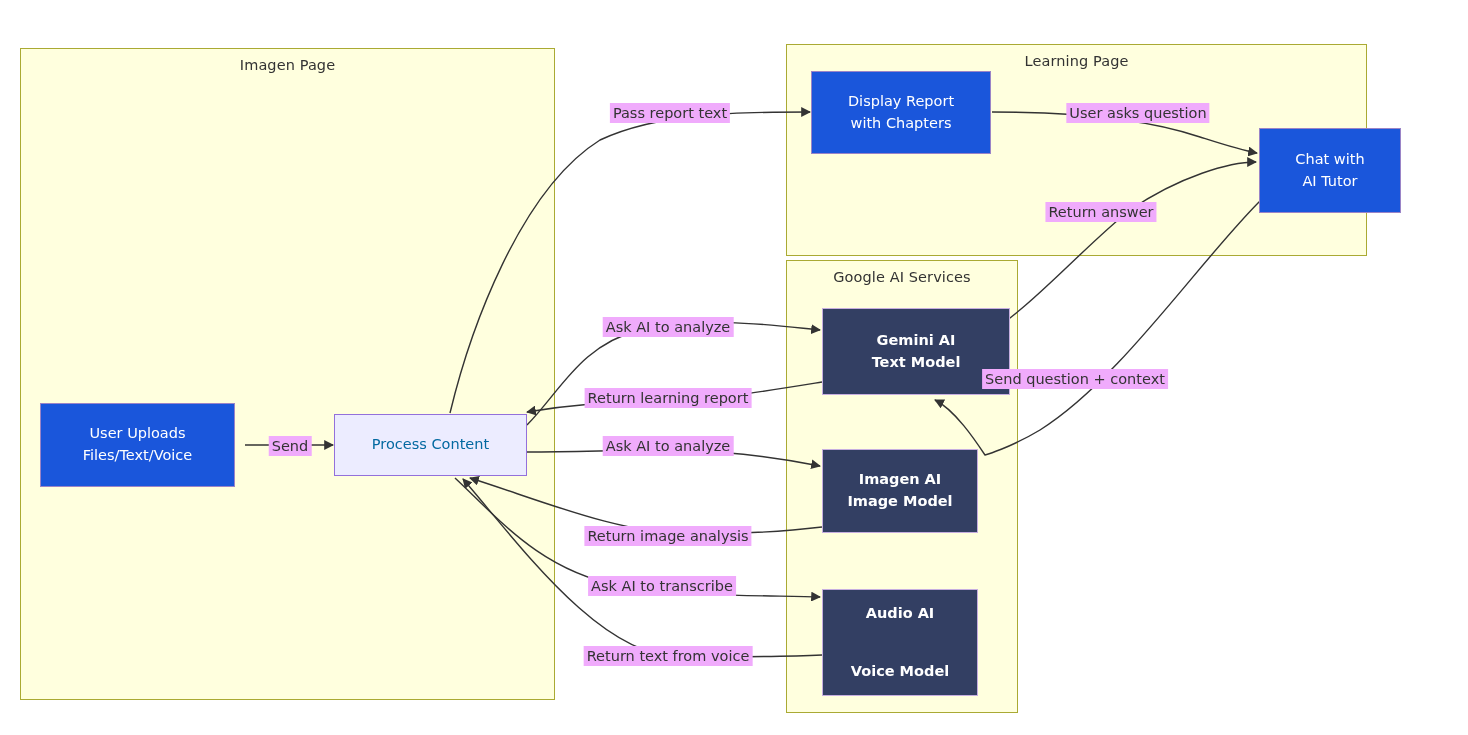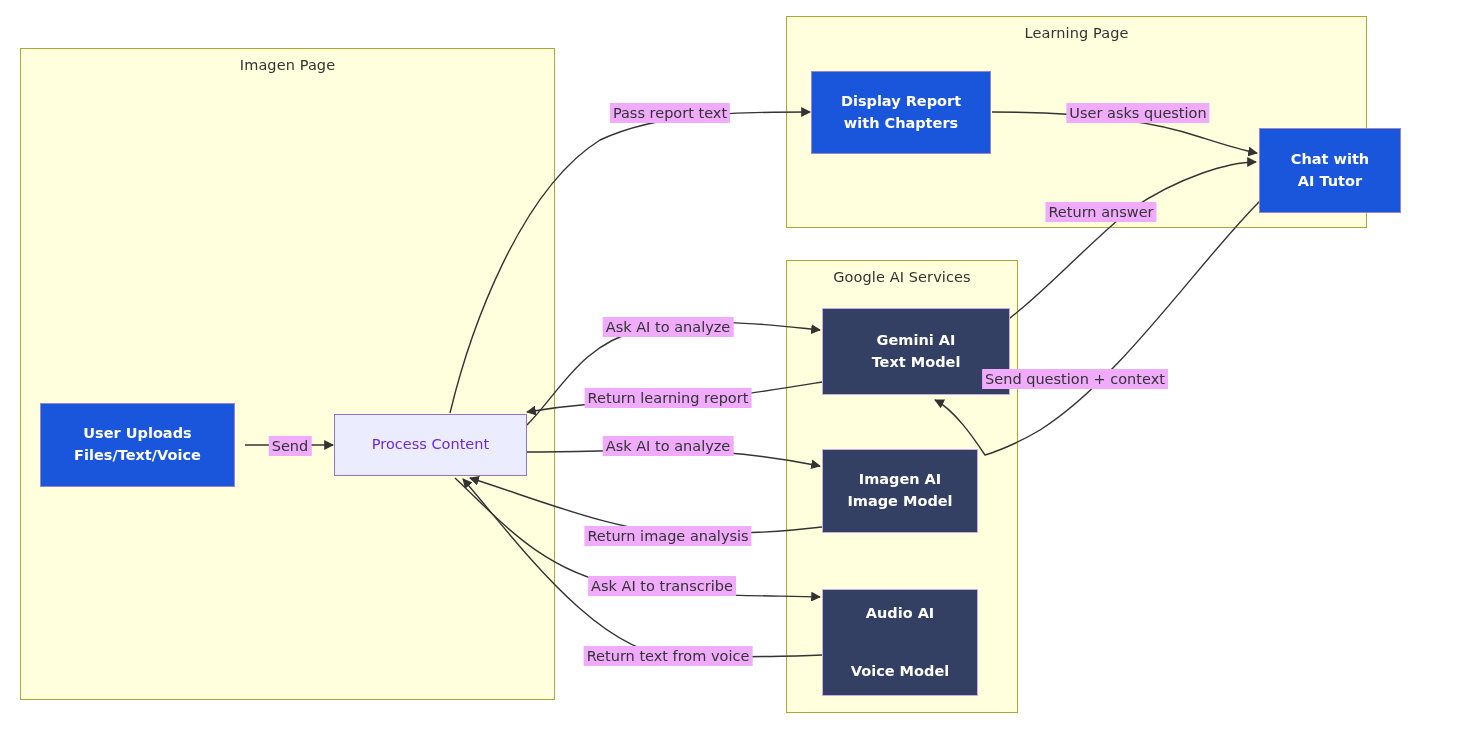--- a/index.html
+++ b/index.html
@@ -55,33 +55,33 @@
   }
   .node .line {
     display: block;
     white-space: nowrap;
   }
   .node-blue {
     background: #1a56db;
     border: 1px solid #9a84c7;
     color: #ffffff;
     font-size: 14.5px;
-    font-weight: bold;
+    font-weight: normal;
   }
   .node-dark {
     background: #333f63;
     border: 1px solid #c6aee0;
     color: #ffffff;
     font-size: 14.5px;
     font-weight: bold;
   }
   .node-lavender {
     background: #ececff;
     border: 1px solid #9370db;
-    color: #6d28d9;
+    color: #0369a1;
     font-size: 14.5px;
     font-weight: normal;
   }
   .edge-label {
     position: absolute;
     background: #f0abfc;
     color: #333333;
     font-size: 14.5px;
     line-height: 18px;
     padding: 1px 3px;
@@ -92,21 +92,21 @@
 </style>
 </head>
 <body>
 
 <div id="diagram">
 
   <div class="cluster" style="left:20px; top:48px; width:535px; height:652px;">
     <div class="cluster-label">Imagen Page</div>
   </div>
 
-  <div class="cluster" style="left:786px; top:16px; width:581px; height:212px;">
+  <div class="cluster" style="left:786px; top:44px; width:581px; height:212px;">
     <div class="cluster-label">Learning Page</div>
   </div>
 
   <div class="cluster" style="left:786px; top:260px; width:232px; height:453px;padding-left:37px;">
     <div class="cluster-label">Google AI Services</div>
   </div>
 
   <svg id="edge-layer" viewBox="0 0 1468 735" xmlns="http://www.w3.org/2000/svg">
     <defs>
       <marker id="arrow" viewBox="0 0 10 10" refX="9" refY="5" markerWidth="7" markerHeight="7" orient="auto-start-reverse">

